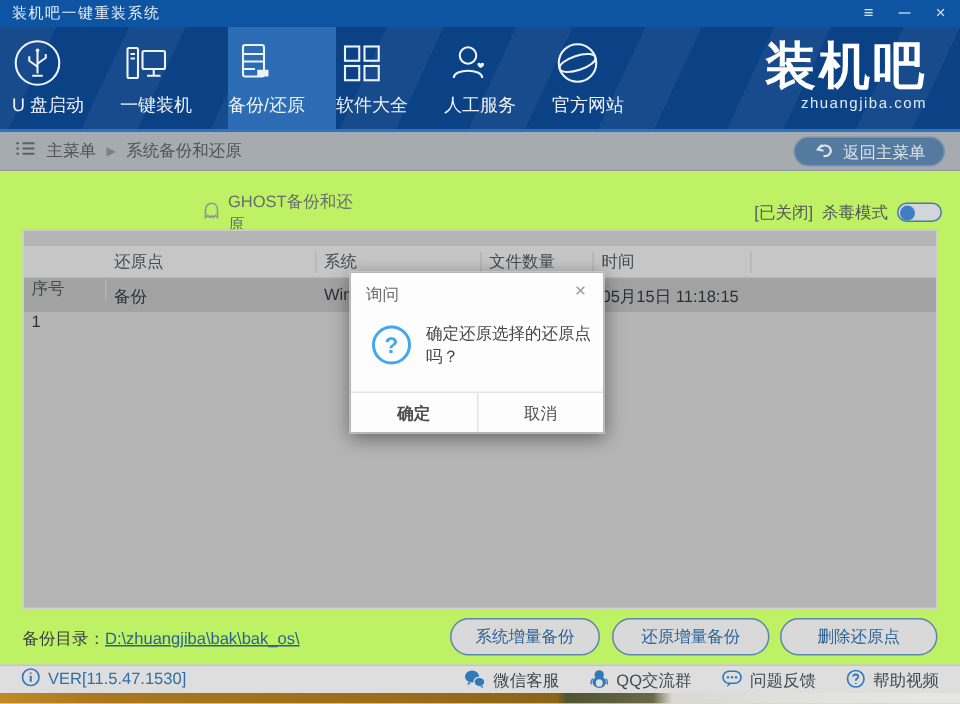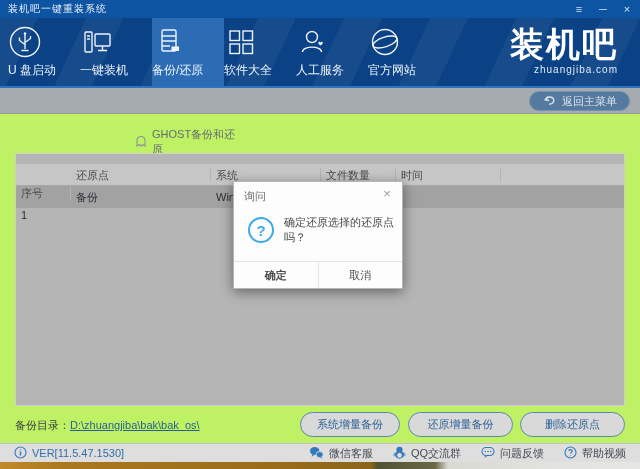--- a/index.html
+++ b/index.html
@@ -166,56 +166,77 @@
       </span>
       <span class="lbl">官方网站</span>
     </div>
     <div class="logo">
       <div class="big">装机吧</div>
       <div class="sub">zhuangjiba.com</div>
     </div>
   </div>
 
   <div class="toolbar">
+    <div class="crumbs">
+      <span>
+        <svg width="14" height="12" viewBox="0 0 14 12" stroke="#5d6166" stroke-width="1.2" fill="#5d6166">
+          <path d="M5 2.5 h8 M5 6 h8 M5 9.5 h8" fill="none"></path>
+          <circle cx="1.8" cy="2.5" r="0.9" stroke="none"></circle>
+            <circle cx="1.8" cy="6" r="0.9" stroke="none"></circle>
+            <circle cx="1.8" cy="9.5" r="0.9" stroke="none"></circle>
+        </svg>
+      </span>
+      <span>主菜单</span>
+      <span class="sep">▶</span>
+      <span>系统备份和还原</span>
+    </div>
     <div class="backbtn">
       <span>
         <svg width="14" height="12" viewBox="0 0 14 12" fill="none" stroke="#dde3e8" stroke-width="1.4">
           <path d="M3.5 5.5 C5 2.5 10 2 11.5 5 C13 8 10 10.5 7 10"></path>
           <path d="M6 2.5 L3.2 5.7 L7 6.5"></path>
         </svg>
       </span>
       <span>返回主菜单</span>
     </div>
   </div>
 
   <div class="tabrow">
     <div class="tab ghost">
       <span>
         <svg width="12" height="13" viewBox="0 0 12 13" fill="none" stroke="#8f959b" stroke-width="1.1">
           <path d="M6 1.5 C3.2 1.5 2 3.8 2 6 L2 11 L3.6 9.6 L5 11 L6 9.8 L7 11 L8.4 9.6 L10 11 L10 6 C10 3.8 8.8 1.5 6 1.5 Z"></path>
         </svg>
       </span>
       <span>GHOST备份和还原</span>
+    </div>
+    <div class="antivirus">
+      <span>[已关闭]</span>
+      <span>杀毒模式</span>
+      <div class="toggle">
+        <div class="knob"></div>
+      </div>
     </div>
   </div>
 
   <div class="panel">
     <div class="trow thead">
       <div class="cell c1">序号</div>
       <div class="cell c2">还原点</div>
       <div class="cell c3">系统</div>
       <div class="cell c4">文件数量</div>
       <div class="cell c5">时间</div>
       <div class="cell c6"></div>
     </div>
     <div class="trow tdata">
       <div class="cell c1">1</div>
       <div class="cell c2">备份</div>
       <div class="cell c3">Windows</div>
       <div class="cell c4"></div>
+      <div class="cell c5">05月15日 11:18:15</div>
       <div class="cell c6"></div>
     </div>
   </div>
 
   <div class="footrow">
     <div class="dir">
       <span>备份目录：</span><a href="#">D:\zhuangjiba\bak\bak_os\</a>
     </div>
     <div class="pillbtn b1">系统增量备份</div>
     <div class="pillbtn b2">还原增量备份</div>

